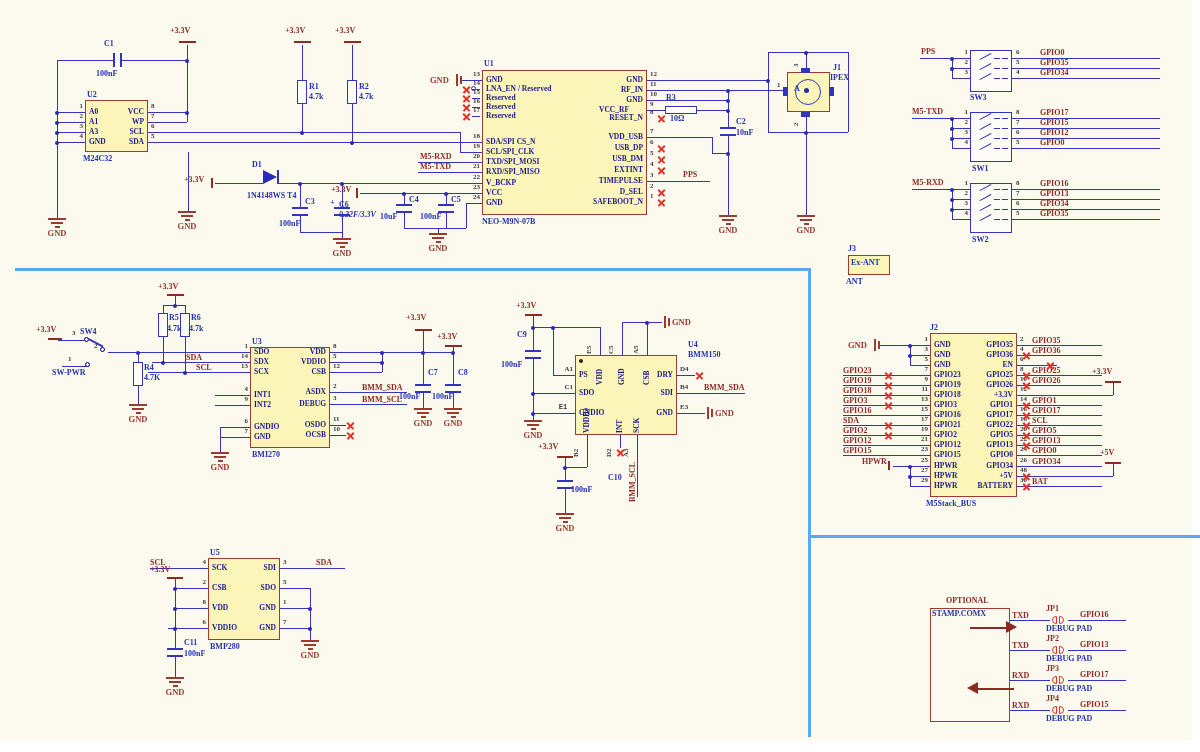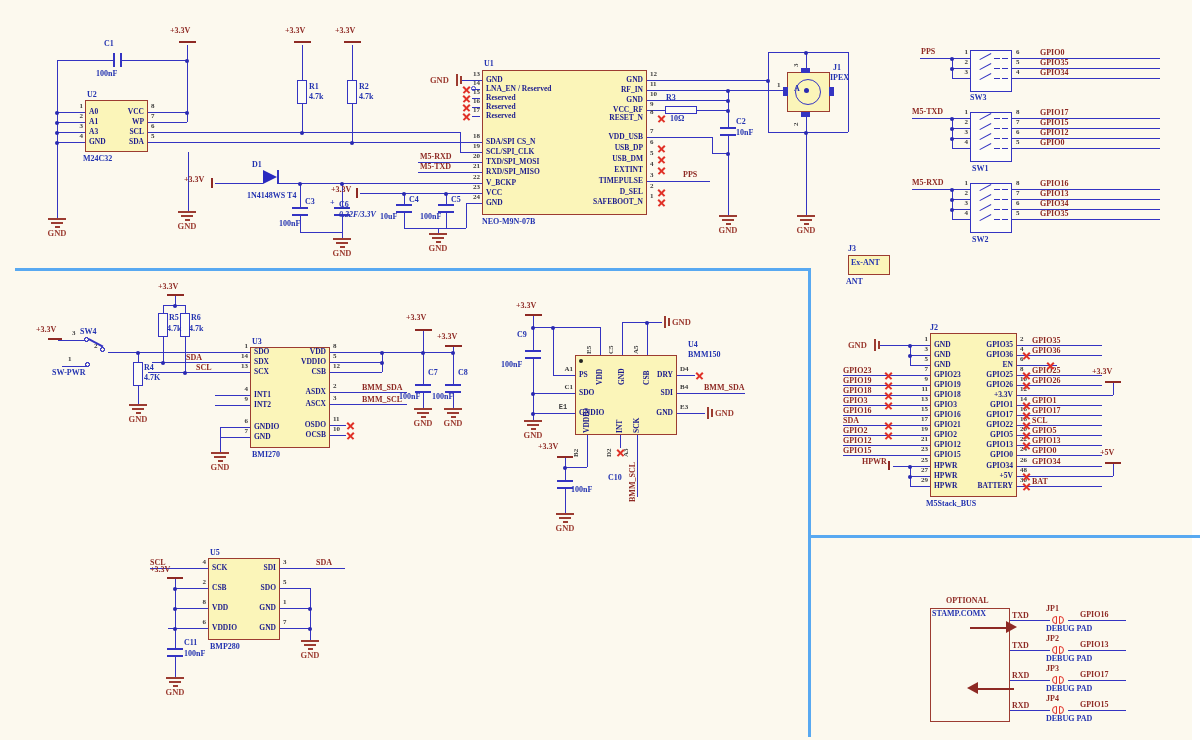--- a/index.html
+++ b/index.html
@@ -394,21 +394,21 @@
       <div class="txt i" style="left: 486px; top: 189px;">VCC</div>
       <div class="txt n" style="left: 460px; top: 184px; width: 20px; text-align: right;">23</div>
       <div class="txt i" style="left: 486px; top: 199px;">GND</div>
       <div class="txt n" style="left: 460px; top: 194px; width: 20px; text-align: right;">24</div>
       <div class="txt i" style="left: 585px; top: 76px; width: 58px; text-align: right;">GND</div>
       <div class="txt n" style="left: 650px; top: 71px;">12</div>
       <div class="txt i" style="left: 585px; top: 86px; width: 58px; text-align: right;">RF_IN</div>
       <div class="txt n" style="left: 650px; top: 81px;">11</div>
       <div class="txt i" style="left: 585px; top: 96px; width: 58px; text-align: right;">GND</div>
       <div class="txt n" style="left: 650px; top: 91px;">10</div>
-      <div class="txt i" style="left: 585px; top: 106px; width: 58px; text-align: right;">VCC_RF</div>
+      <div class="txt i" style="left: 585px; top: 106px; width: 58px; text-align: center;">VCC_RF</div>
       <div class="txt n" style="left: 650px; top: 101px;">9</div>
       <div class="txt i" style="left: 585px; top: 114px; width: 58px; text-align: right;">RESET_N</div>
       <div class="txt n" style="left: 650px; top: 109px;">8</div>
       <div class="txt i" style="left: 585px; top: 133px; width: 58px; text-align: right;">VDD_USB</div>
       <div class="txt n" style="left: 650px; top: 128px;">7</div>
       <div class="txt i" style="left: 585px; top: 144px; width: 58px; text-align: right;">USB_DP</div>
       <div class="txt n" style="left: 650px; top: 139px;">6</div>
       <div class="txt i" style="left: 585px; top: 155px; width: 58px; text-align: right;">USB_DM</div>
       <div class="txt n" style="left: 650px; top: 150px;">5</div>
       <div class="txt i" style="left: 585px; top: 166px; width: 58px; text-align: right;">EXTINT</div>
@@ -456,21 +456,21 @@
       <div class="txt i" style="left: 254px; top: 433px;">GND</div>
       <div class="txt n" style="left: 228px; top: 428px; width: 20px; text-align: right;">7</div>
       <div class="txt i" style="left: 268px; top: 348px; width: 58px; text-align: right;">VDD</div>
       <div class="txt n" style="left: 333px; top: 343px;">8</div>
       <div class="txt i" style="left: 268px; top: 358px; width: 58px; text-align: right;">VDDIO</div>
       <div class="txt n" style="left: 333px; top: 353px;">5</div>
       <div class="txt i" style="left: 268px; top: 368px; width: 58px; text-align: right;">CSB</div>
       <div class="txt n" style="left: 333px; top: 363px;">12</div>
       <div class="txt i" style="left: 268px; top: 388px; width: 58px; text-align: right;">ASDX</div>
       <div class="txt n" style="left: 333px; top: 383px;">2</div>
-      <div class="txt i" style="left: 268px; top: 400px; width: 58px; text-align: right;">ASCX</div>
+      <div class="txt i" style="left: 268px; top: 400px; width: 58px; text-align: right;">DEBUG</div>
       <div class="txt n" style="left: 333px; top: 395px;">3</div>
       <div class="txt i" style="left: 268px; top: 421px; width: 58px; text-align: right;">OSDO</div>
       <div class="txt n" style="left: 333px; top: 416px;">11</div>
       <div class="txt i" style="left: 268px; top: 431px; width: 58px; text-align: right;">OCSB</div>
       <div class="txt n" style="left: 333px; top: 426px;">10</div>
       <div class="icbox" style="left: 208px; top: 558px; width: 72px; height: 82px;"></div>
       <div class="txt b" style="left: 210px; top: 549px;">U5</div>
       <div class="txt b" style="left: 210px; top: 643px;">BMP280</div>
       <div class="txt i" style="left: 212px; top: 564px;">SCK</div>
       <div class="txt n" style="left: 186px; top: 559px; width: 20px; text-align: right;">4</div>

